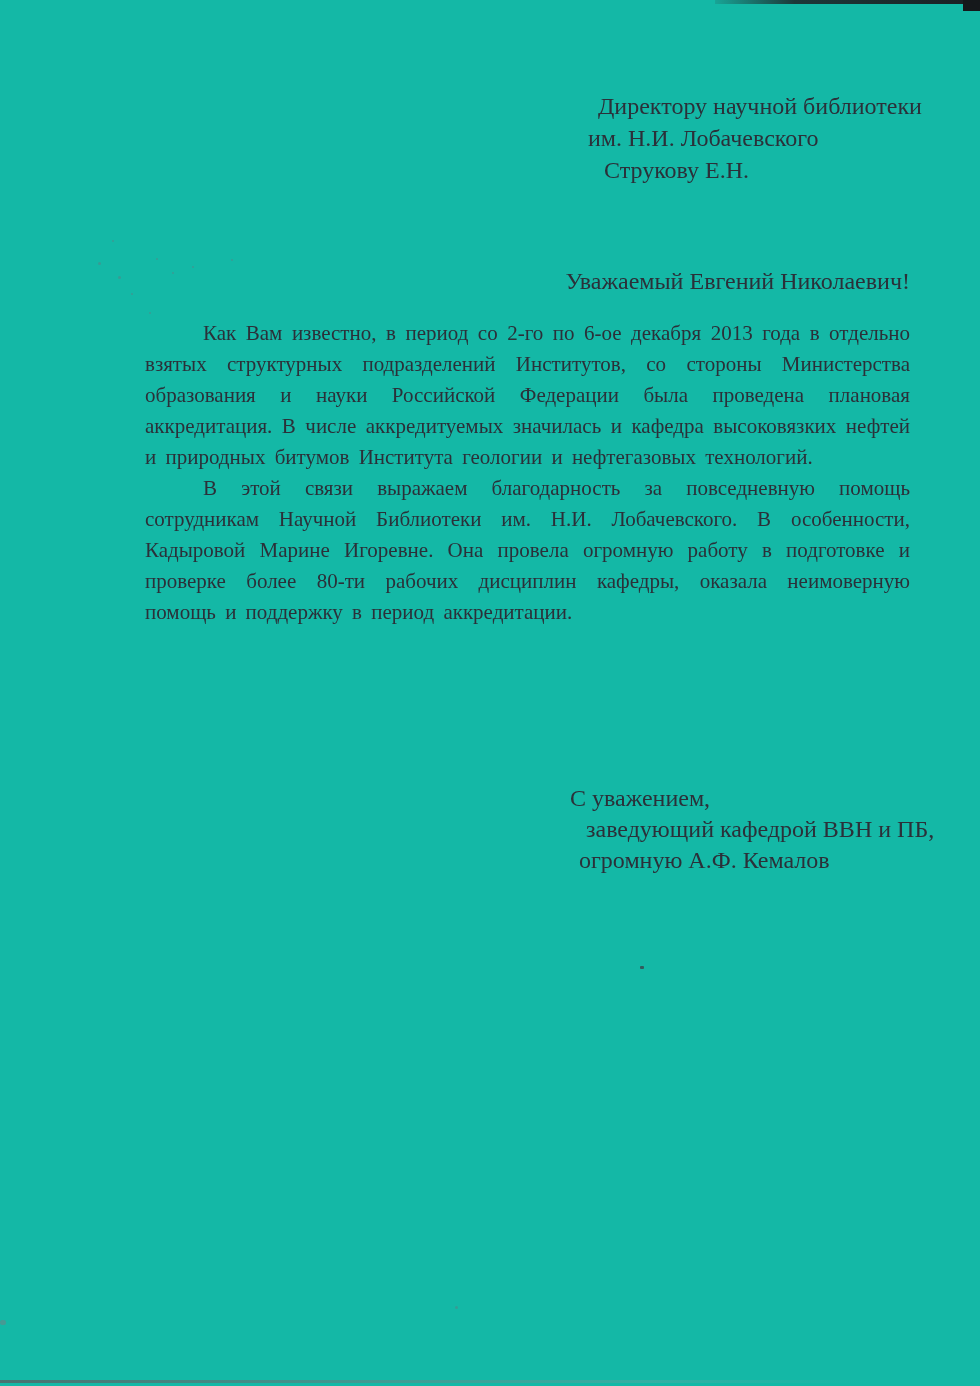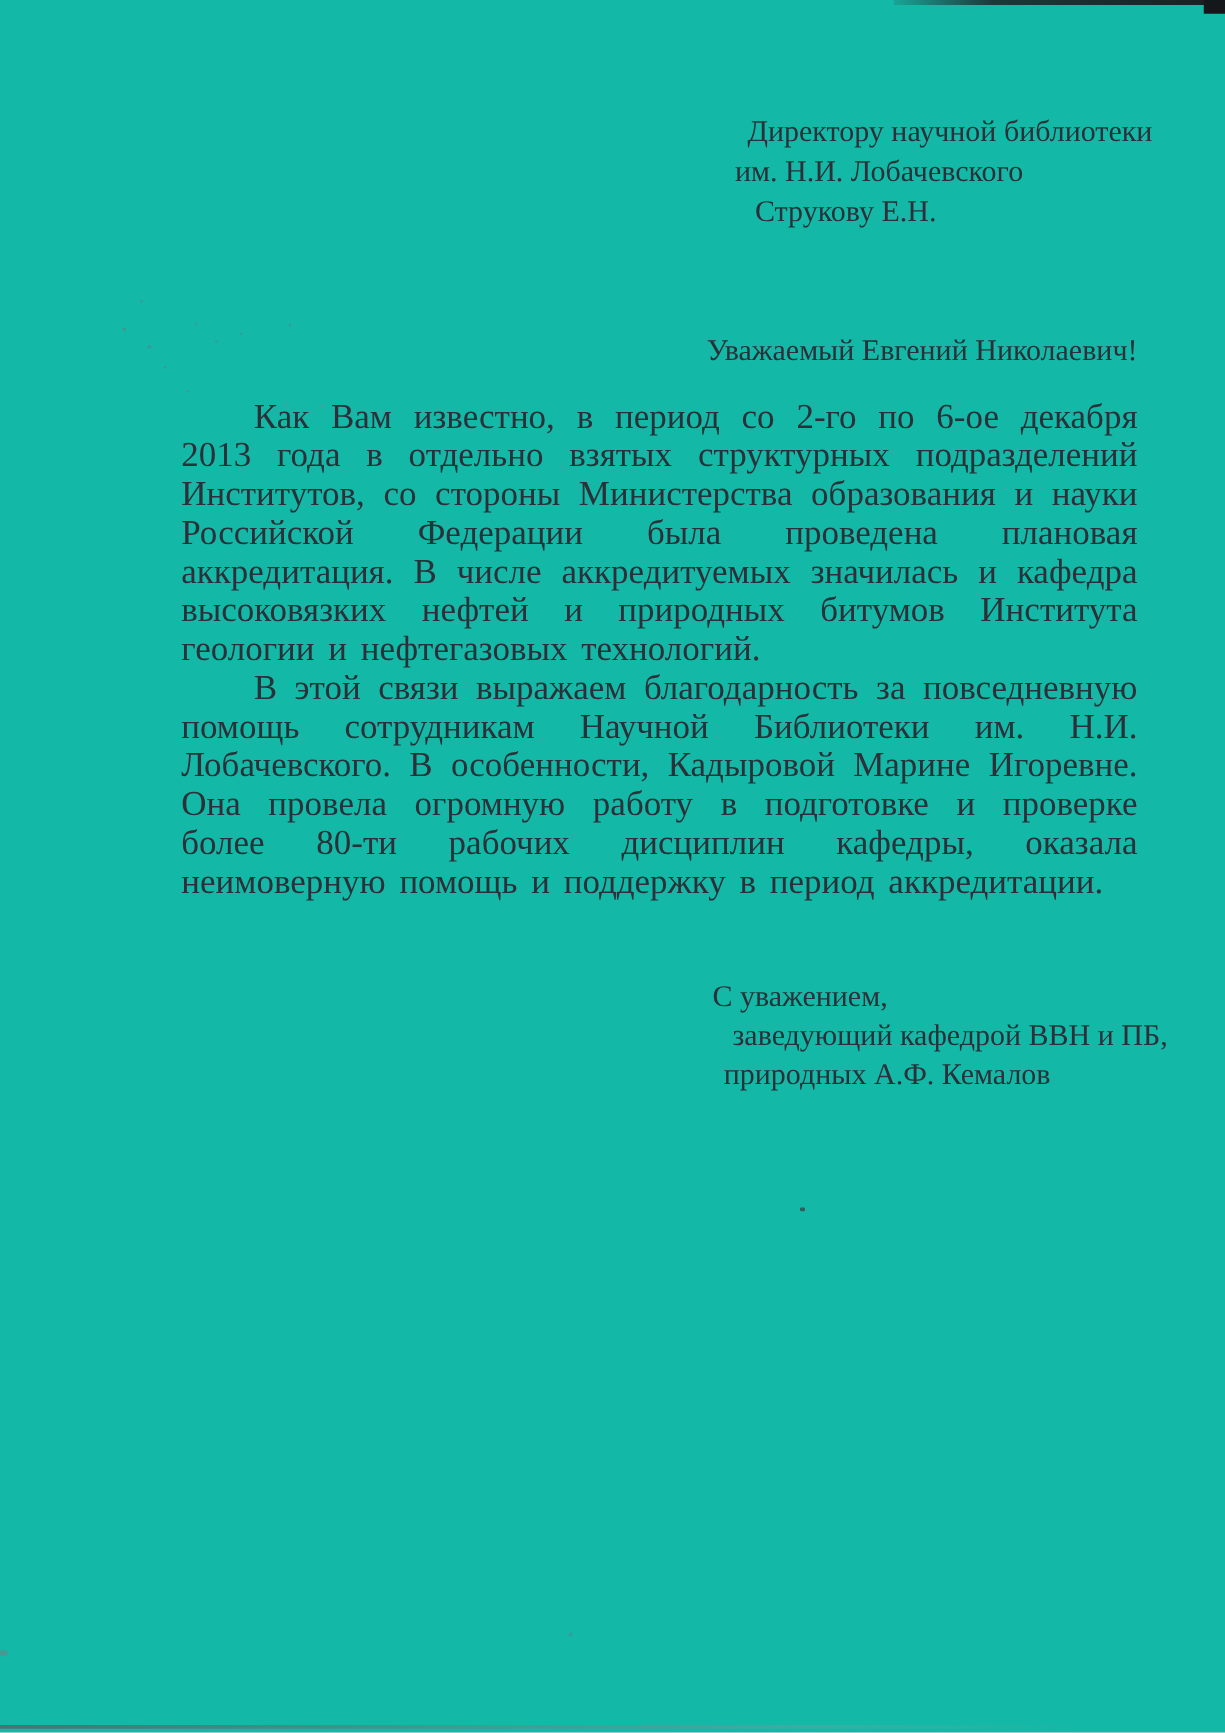--- a/index.html
+++ b/index.html
@@ -69,21 +69,21 @@
     width: 765px;
     text-align: right;
     font-size: 24px;
   }
 
   .body-text {
     position: absolute;
     left: 145px;
     top: 318px;
     width: 765px;
-    font-size: 28px;
+    font-size: 21px;
     line-height: 31px;
     text-align: justify;
     word-spacing: 4px;
   }
   .body-text p {
     margin: 0;
     text-indent: 58px;
   }
 
   .signature {
@@ -128,16 +128,16 @@
   <div class="salutation">Уважаемый Евгений Николаевич!</div>
 
   <div class="body-text">
     <p>Как Вам известно, в период со 2-го по 6-ое декабря 2013 года в отдельно взятых структурных подразделений Институтов, со стороны Министерства образования и науки Российской Федерации была проведена плановая аккредитация. В числе аккредитуемых значилась и кафедра высоковязких нефтей и природных битумов Института геологии и нефтегазовых технологий.</p>
     <p>В этой связи выражаем благодарность за повседневную помощь сотрудникам Научной Библиотеки им. Н.И. Лобачевского. В особенности, Кадыровой Марине Игоревне. Она провела огромную работу в подготовке и проверке более 80-ти рабочих дисциплин кафедры, оказала неимоверную помощь и поддержку в период аккредитации.</p>
   </div>
 
   <div class="signature">
     <div class="s1">С уважением,</div>
     <div class="s2">заведующий кафедрой ВВН и ПБ,</div>
-    <div class="s3">природных А.Ф. Кемалов</div>
+    <div class="s3">огромную А.Ф. Кемалов</div>
   </div>
 
 </div>
 
 </body></html>

